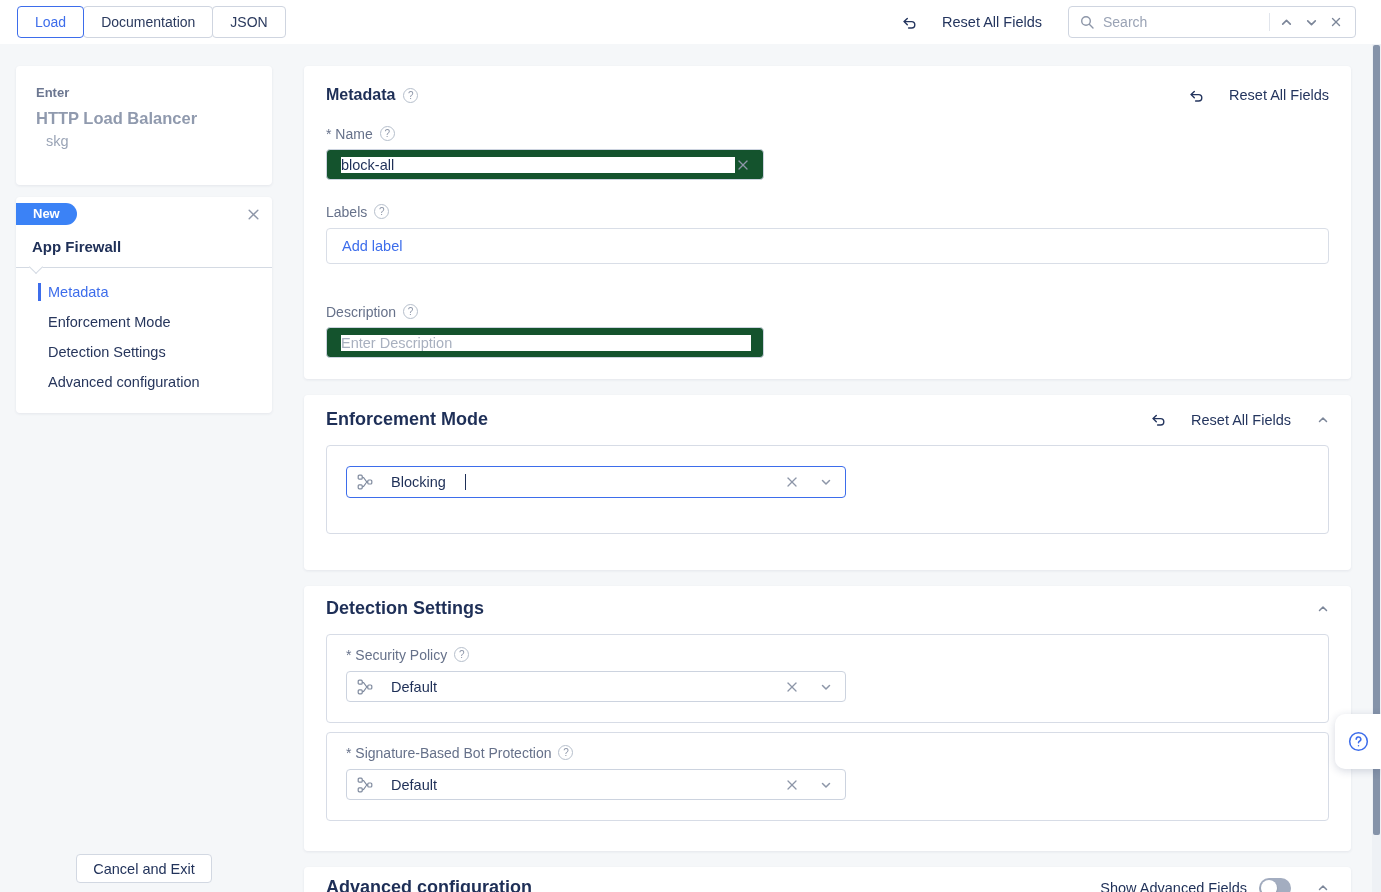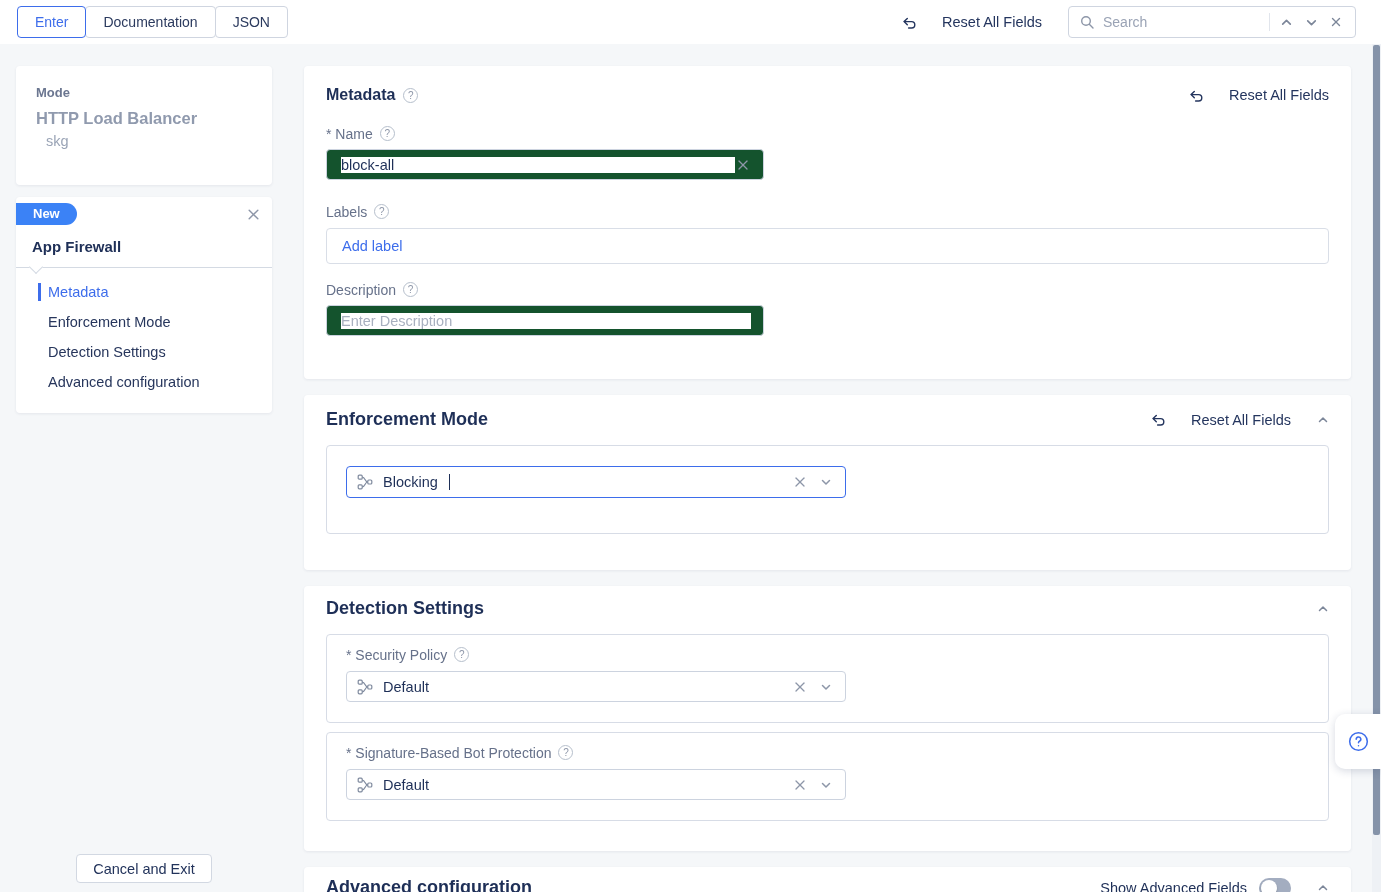--- a/index.html
+++ b/index.html
@@ -114,38 +114,38 @@
   .card-metadata { top:66px; height:313px; }
   .card-metadata .card-head { padding-top:20px; }
   .meta-body { padding:0 22px; }
   .row-name { margin-top:22px; }
   .row-labels { margin-top:24px; }
   .labels-box {
     margin-top:8px; width:1003px; height:36px; border:1px solid #d9dee7; border-radius:4px;
     display:flex; align-items:center; padding:0 15px;
   }
   .add-label { color:#3d6deb; font-size:14.5px; cursor:pointer; }
-  .row-desc { margin-top:18px; }
+  .row-desc { margin-top:40px; }
 
   .card-enforcement { top:395px; height:175px; }
   .card-enforcement .card-head { padding-top:14px; }
   .card-detection { top:586px; height:265px; }
   .card-detection .card-head { padding-top:12px; }
   .card-advanced { top:867px; height:120px; }
   .card-advanced .card-head { padding-top:10px; }
 
   .group-box {
     margin:15px 22px 0; height:89px; border:1px solid #d7dce6; border-radius:4px;
     padding:12px 19px 0;
   }
   .group-box.second { margin-top:9px; }
 
   .select {
     margin-top:8px; width:500px; height:31px; border:1px solid #ccd3df; border-radius:4px;
-    display:flex; align-items:center; padding:0 13px 0 10px; gap:10px; background:#fff; cursor:pointer;
+    display:flex; align-items:center; padding:0 13px 0 10px; gap:18px; background:#fff; cursor:pointer;
   }
   .select.focused { border:1.5px solid #3d6deb; height:32px; }
   .select .val { font-size:14.5px; color:#1e2f57; }
   .caret { width:1.5px; height:16px; background:#1e2f57; margin-left:1px; }
   .sel-spacer { flex:1; }
   .sel-x { display:flex; cursor:pointer; }
   .sel-chev { display:flex; cursor:pointer; margin-left:4px; }
 
   .adv-label { font-size:14.5px; color:#1e2f57; white-space:nowrap; }
   .toggle {
@@ -165,21 +165,21 @@
     display:flex; align-items:center; justify-content:center; z-index:5; cursor:pointer;
   }
 </style>
 </head>
 <body>
 
 <div class="page">
 
   <div class="topbar">
     <div class="tabs">
-      <div class="tab active">Enter</div>
+      <div class="tab active">Load</div>
       <div class="tab">Documentation</div>
       <div class="tab">JSON</div>
     </div>
     <div class="topbar-right">
       <div class="reset-btn">
         <span style="display:flex;">
           <svg width="17" height="15" viewBox="0 0 17 15" fill="none" stroke="#24355e" stroke-width="1.4" stroke-linecap="round" stroke-linejoin="round">
             <path d="M4.3 6.6 H11.6 a3.2 3.2 0 0 1 0 6.4 H8.6"></path>
             <path d="M7.3 3.4 L4.1 6.6 L7.3 9.8"></path>
           </svg>
@@ -209,21 +209,21 @@
           <svg width="12" height="12" viewBox="0 0 12 12" stroke="#7c8699" stroke-width="1.4" stroke-linecap="round">
               <line x1="2.5" y1="2.5" x2="9.5" y2="9.5"></line>
               <line x1="9.5" y1="2.5" x2="2.5" y2="9.5"></line>
             </svg>
         </span>
       </div>
     </div>
   </div>
 
   <div class="side-card card-context">
-    <div class="ctx-kicker">Mode</div>
+    <div class="ctx-kicker">Enter</div>
     <div class="ctx-title">HTTP Load Balancer</div>
     <div class="ctx-sub">skg</div>
   </div>
 
   <div class="side-card card-object">
     <span class="badge-new">New</span>
     <span class="obj-close ic-btn">
       <svg width="13" height="13" viewBox="0 0 12 12" stroke="#8d96a8" stroke-width="1.3" stroke-linecap="round">
           <line x1="2" y1="2" x2="10" y2="10"></line>
           <line x1="10" y1="2" x2="2" y2="10"></line>

